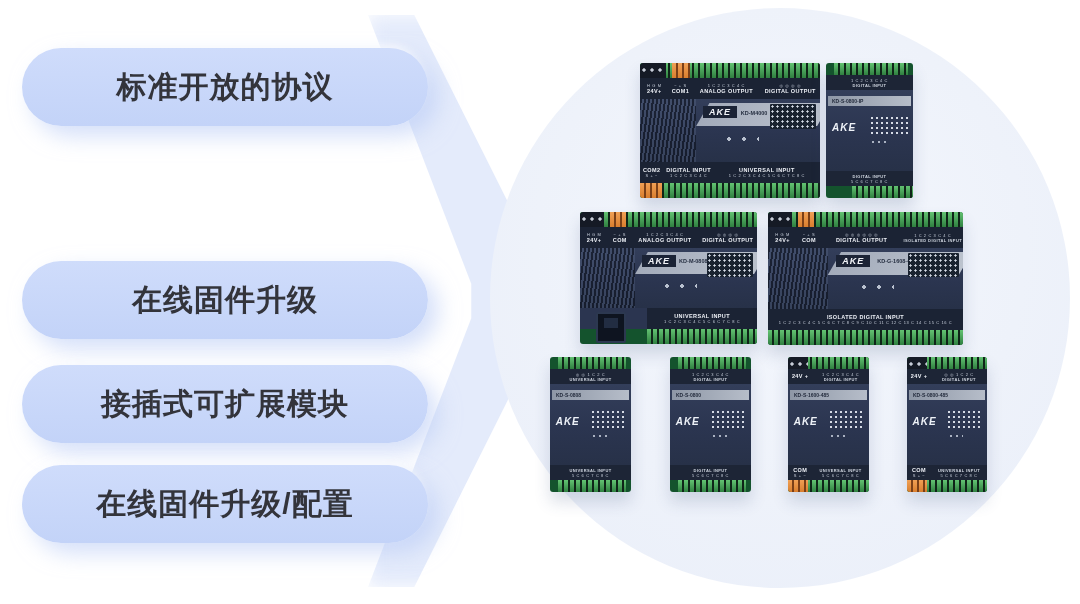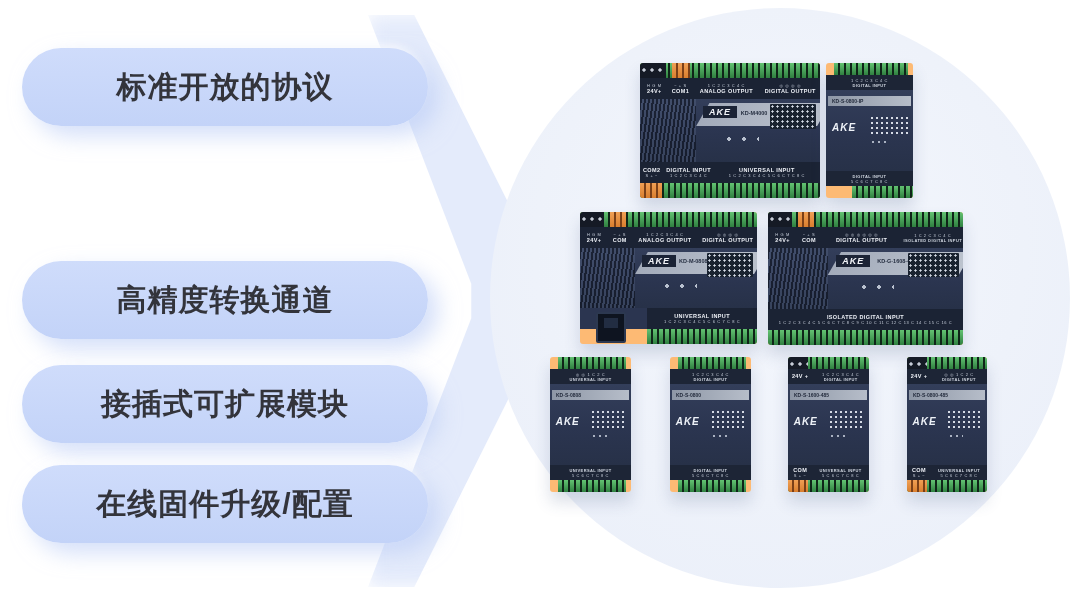--- a/index.html
+++ b/index.html
@@ -19,21 +19,21 @@
         background:linear-gradient(180deg,#cfdcfb 0%,#c3d3f8 100%);
         display:flex;align-items:center;justify-content:center;
         box-shadow:10px 10px 22px rgba(183,202,245,.60),-2px -3px 8px rgba(255,255,255,.95);}
   .pill span{font-size:30px;font-weight:700;color:#33343b;letter-spacing:1px;}
 
   .main-title{position:absolute;left:490px;top:518px;width:580px;text-align:center;
               font-size:36px;font-weight:800;color:#0c0e13;letter-spacing:1px;}
 
   
   .device{position:absolute;display:flex;flex-direction:column;border-radius:3px;overflow:hidden;
-          background:#fdba74;box-shadow:0 10px 16px rgba(58,78,120,.18);}
+          background:#14532d;box-shadow:0 10px 16px rgba(58,78,120,.18);}
   .terms{position:relative;flex:0 0 auto;
          background:linear-gradient(180deg,#63c272 0%,#2f8040 100%);}
   .terms .slots{position:absolute;inset:0;
          background:repeating-linear-gradient(90deg,transparent 0 4px,#0f2418 4px 6px);}
   .terms.lg{height:15px;}
   .terms.sm{height:12px;}
   .tblock{position:absolute;top:0;bottom:0;z-index:2;}
   .tblock.black{background-color:#151a25;
         background-image:radial-gradient(circle at 4px 7px,#c7cdd8 1.4px,transparent 1.9px);
         background-size:8px 14px;background-repeat:repeat-x;}
@@ -90,21 +90,21 @@
 
 <div class="stage">
 
   <div class="chevron"></div>
   <div class="circle"></div>
 
   <div class="pill" style="top:48px">
     <span>标准开放的协议</span>
   </div>
   <div class="pill" style="top:261px">
-    <span>高精度转换通道</span>
+    <span>在线固件升级</span>
   </div>
   <div class="pill" style="top:365px">
     <span>接插式可扩展模块</span>
   </div>
   <div class="pill" style="top:465px">
     <span>在线固件升级/配置</span>
   </div>
 
   <div class="device" style="left:640px;top:63px;width:180px;height:135px">
     <div class="terms lg">

